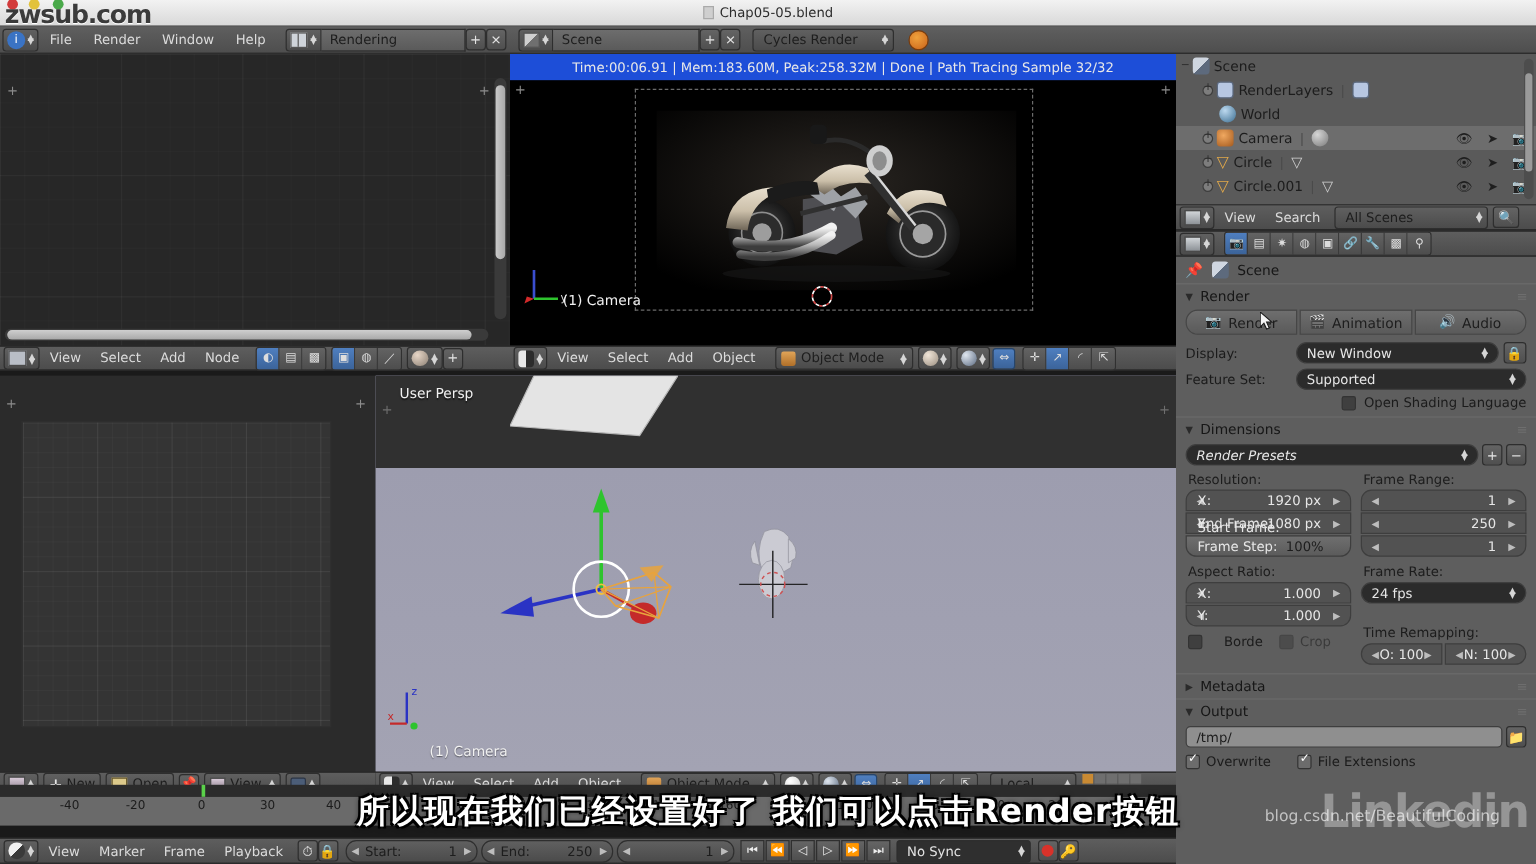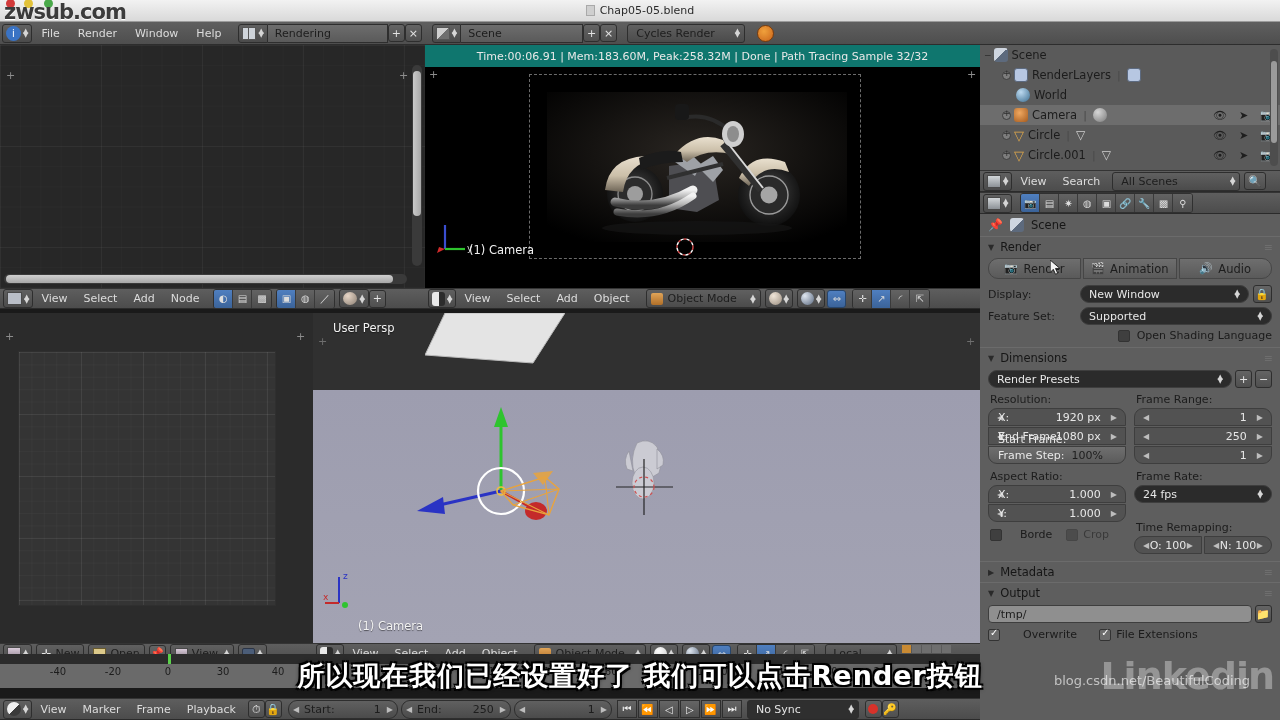--- a/index.html
+++ b/index.html
@@ -92,21 +92,21 @@
     background:#3a3a3a; border-radius:5px;}
   .hscroll i { position:absolute; top:1px; bottom:1px; left:2px; width:96%;
     background:linear-gradient(#cfcfcf,#a8a8a8); border-radius:5px; display:block;}
   .plusnub{ position:absolute; width:11px;height:11px; color:#8c8c8c; font-size:11px;
     line-height:11px; text-align:center;}
 
   
   #render-area { left:425px; top:45px; width:555px; height:243px; background:#0a0a0a; overflow:hidden;}
   #render-strip {
     position:absolute; left:0; top:0; width:555px; height:22px;
-    background:#0f766e; color:#e8e8e8; font-size:11px;
+    background:#1d4ed8; color:#e8e8e8; font-size:11px;
     display:flex; align-items:center; justify-content:center;
   }
   #render-canvas { position:absolute; left:0; top:22px; width:555px; height:221px; background:#000;}
   #render-frame { position:absolute; left:105px; top:8px; width:330px; height:183px;
      outline:1px dashed #6b6b6b;}
   .moto { position:absolute; }
 
   
   #view3d { left:313px; top:313px; width:667px; height:330px; overflow:hidden; background:#9c9cae;}
   #v3d-dark { position:absolute; left:0; top:0; width:667px; height:77px; background:#303030;}
@@ -745,21 +745,21 @@
     <span class="chk"></span>
     <span class="lbl-sm">Open Shading Language</span>
   </div>
   <div class="sep"></div>
 
   <div class="panel-hdr">
     <span class="tri">▼</span>
     <span>Dimensions</span>
     <span class="grip">≡</span>
   </div>
-  <div class="row" style="gap:3px;">
+  <div class="row" style="gap:3px;font-style:italic;">
     <div class="field dark">
       <span>Render Presets</span>
       <span class="spin">
           <span>▲</span>
           <span>▼</span>
         </span>
     </div>
     <div class="sqbtn" style="border-radius:3px;">+</div>
     <div class="sqbtn" style="border-radius:3px;">−</div>
   </div>
@@ -871,21 +871,21 @@
     <span>Output</span>
     <span class="grip">≡</span>
   </div>
   <div class="row" style="gap:3px;">
     <div class="field" style="justify-content:flex-start;background:#8f8f8f;color:#1c1c1c;border-radius:4px;">
       <span>/tmp/</span>
     </div>
     <div class="sqbtn" style="border-radius:3px;">📁</div>
   </div>
   <div style="display:flex;gap:22px;padding:3px 8px;">
-    <span style="display:flex;align-items:center;gap:23px;">
+    <span style="display:flex;align-items:center;gap:5px;">
       <span class="chk on"></span>
       <span class="lbl-sm">Overwrite</span>
     </span>
     <span style="display:flex;align-items:center;gap:5px;">
       <span class="chk on"></span>
       <span class="lbl-sm">File Extensions</span>
     </span>
   </div>
 </div>
 

